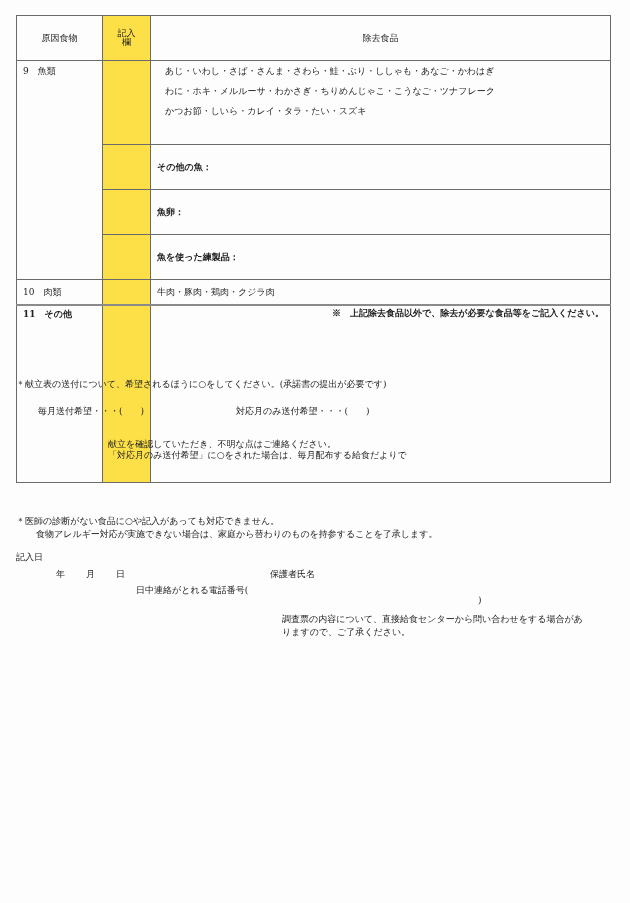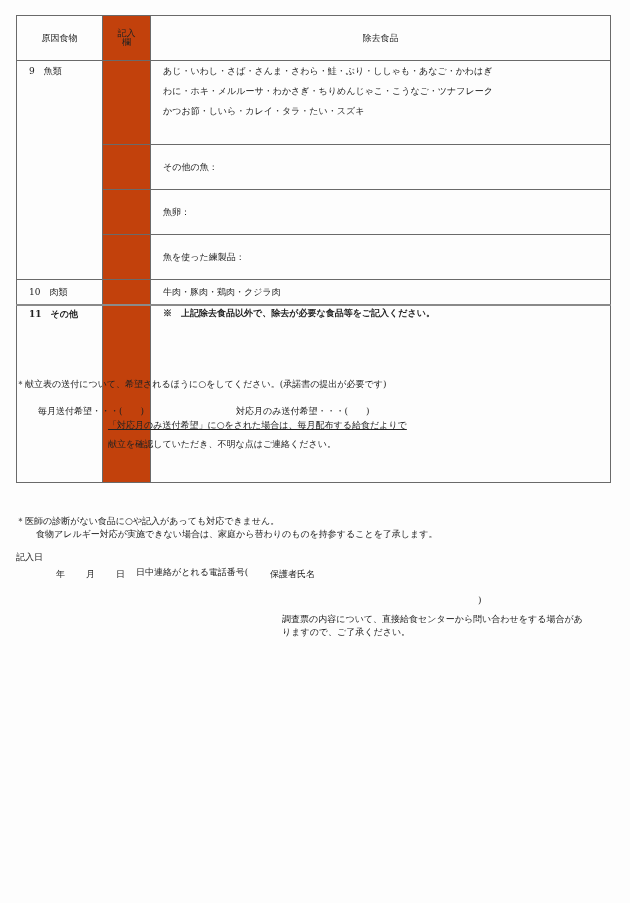--- a/index.html
+++ b/index.html
@@ -1,26 +1,26 @@
 <!DOCTYPE html>
 <html><head>
 <meta charset="utf-8">
 <style>
   html, body { margin:0; padding:0; background:#fdfdfd; }
   body { width:630px; height:903px; position:relative; overflow:hidden;
          font-family: "DejaVu Serif", "Liberation Serif", serif; color:#222; font-size:9px; }
   .abs { position:absolute; white-space:nowrap; line-height:1; }
   table.allergy { position:absolute; left:16px; top:15px; width:595px; border-collapse:collapse;
                   table-layout:fixed; }
-  table.allergy td { border:1px solid #6a6a6a; padding:0 12px; vertical-align:top; font-size:9px; line-height:1; }
+  table.allergy td { border:1px solid #6a6a6a; padding:0 6px; vertical-align:top; font-size:9px; line-height:1; }
   table.allergy td.head { text-align:center; vertical-align:middle; height:20px; }
-  table.allergy td.entry { background:#c2410c; padding:12px; }
-  td.sub { border-top:1px dotted #999 !important; }
+  table.allergy td.entry { background:#fde047; padding:12px; }
+  td.sub { border-top:1px dotted #999 !important;font-weight:bold; }
   tr.thick td { border-top:2px solid #8a8a8a;font-weight:bold; }
-  .fishlines div { height:20px; line-height:20px; }
+  .fishlines div { height:20px; line-height:20px;margin-left:8px; }
   .cell-mid { vertical-align:middle !important; }
 </style>
 </head>
 <body>
 
 <table class="allergy">
   <colgroup>
       <col style="width:86px">
       <col style="width:48px">
       <col>
@@ -53,36 +53,36 @@
     <td class="sub cell-mid">魚を使った練製品：</td>
   </tr>
   <tr>
     <td class="cell-mid" style="height:19px;">10　肉類</td>
     <td class="entry"></td>
     <td class="cell-mid">牛肉・豚肉・鶏肉・クジラ肉</td>
   </tr>
   <tr class="thick">
     <td style="height:172px;padding-top:4px;">11　その他</td>
     <td class="entry"></td>
-    <td style="padding-top:3px;">※　上記除去食品以外で、除去が必要な食品等をご記入ください。</td>
+    <td style="padding-top:3px;text-align:right;">※　上記除去食品以外で、除去が必要な食品等をご記入ください。</td>
   </tr>
 </tbody>
   </table>
 
 <div class="abs" style="left:16px;top:380px;">＊献立表の送付について、希望されるほうに○をしてください。(承諾書の提出が必要です)</div>
 <div class="abs" style="left:38px;top:407px;">毎月送付希望・・・(　　)</div>
 <div class="abs" style="left:236px;top:407px;">対応月のみ送付希望・・・(　　)</div>
-<div class="abs" style="left:108px;top:421px;text-decoration:underline;">「対応月のみ送付希望」に○をされた場合は、毎月配布する給食だよりで</div>
+<div class="abs" style="left:108px;top:451px;">「対応月のみ送付希望」に○をされた場合は、毎月配布する給食だよりで</div>
 <div class="abs" style="left:108px;top:440px;">献立を確認していただき、不明な点はご連絡ください。</div>
 
 <div class="abs" style="left:16px;top:517px;">＊医師の診断がない食品に○や記入があっても対応できません。</div>
 <div class="abs" style="left:36px;top:530px;">食物アレルギー対応が実施できない場合は、家庭から替わりのものを持参することを了承します。</div>
 
 <div class="abs" style="left:16px;top:553px;">記入日</div>
 <div class="abs" style="left:56px;top:570px;">年</div>
 <div class="abs" style="left:86px;top:570px;">月</div>
 <div class="abs" style="left:116px;top:570px;">日</div>
 <div class="abs" style="left:234px;top:570px;margin-left:36px;">保護者氏名</div>
-<div class="abs" style="left:136px;top:568px;">日中連絡がとれる電話番号(</div>
+<div class="abs" style="left:136px;top:586px;">日中連絡がとれる電話番号(</div>
 <div class="abs" style="left:260px;top:594px;width:218px;height:12px;"></div>
 <div class="abs" style="left:478px;top:596px;">)</div>
 <div class="abs" style="left:282px;top:615px;">調査票の内容について、直接給食センターから問い合わせをする場合があ</div>
 <div class="abs" style="left:282px;top:628px;">りますので、ご了承ください。</div>
 
 </body></html>

